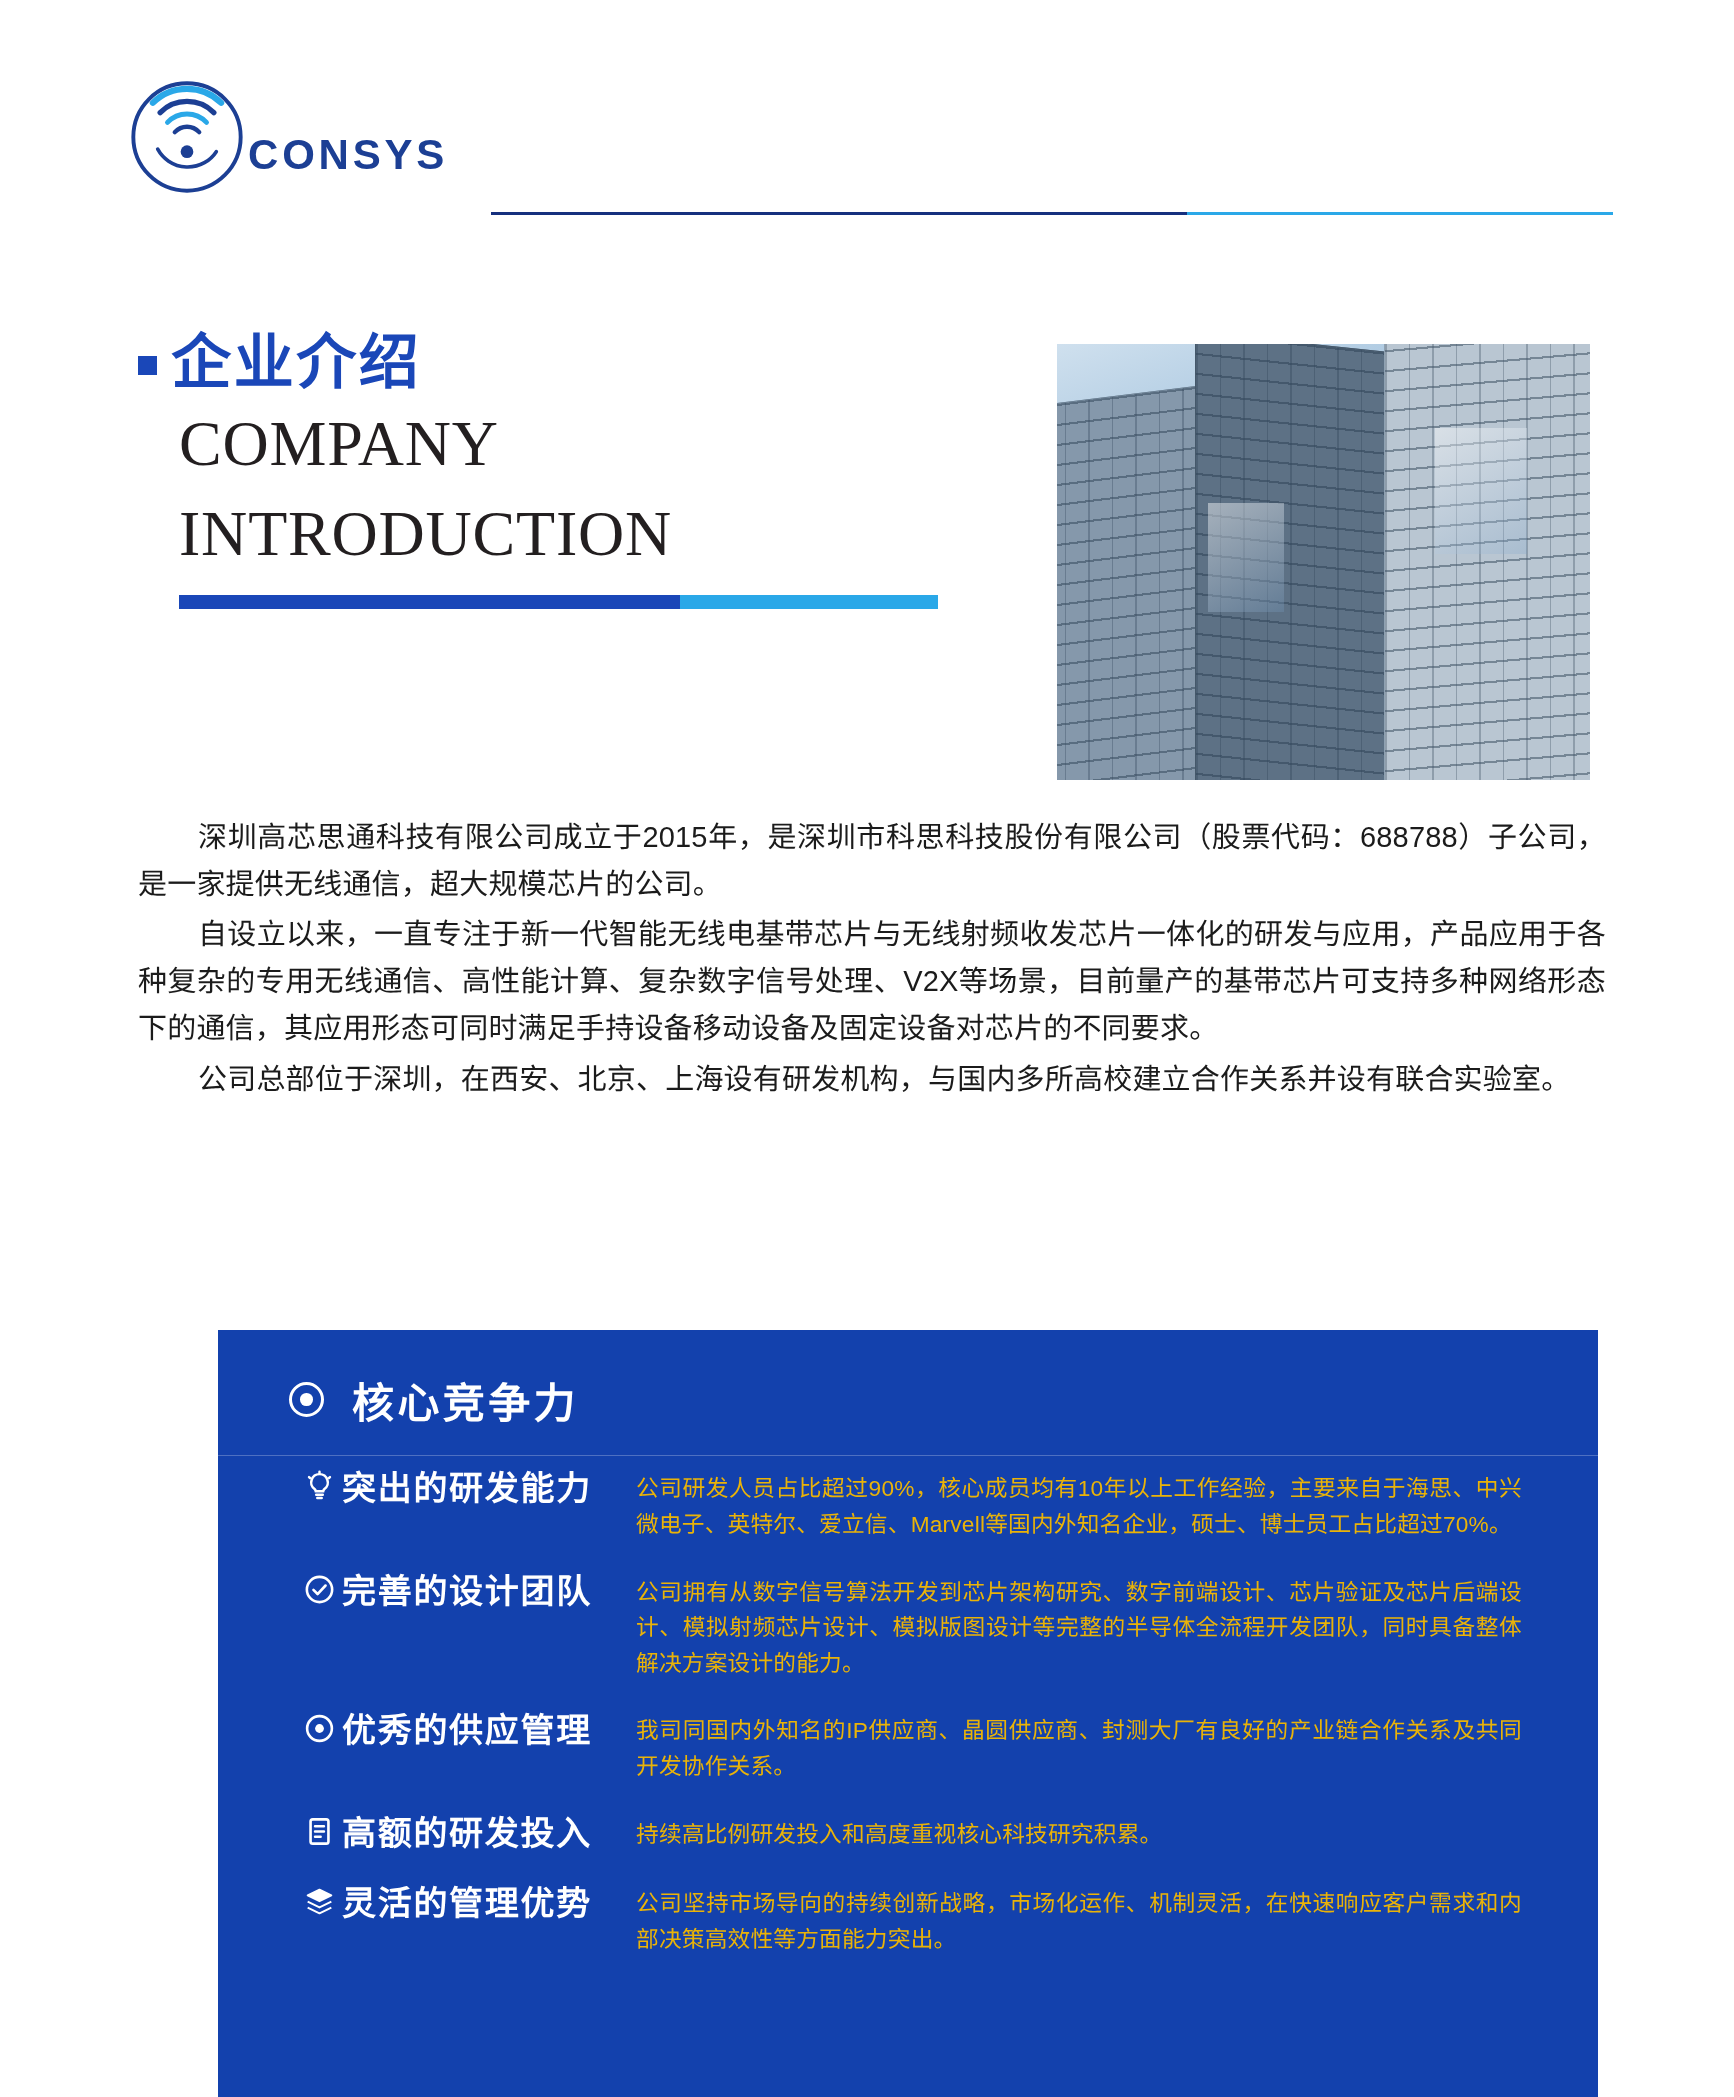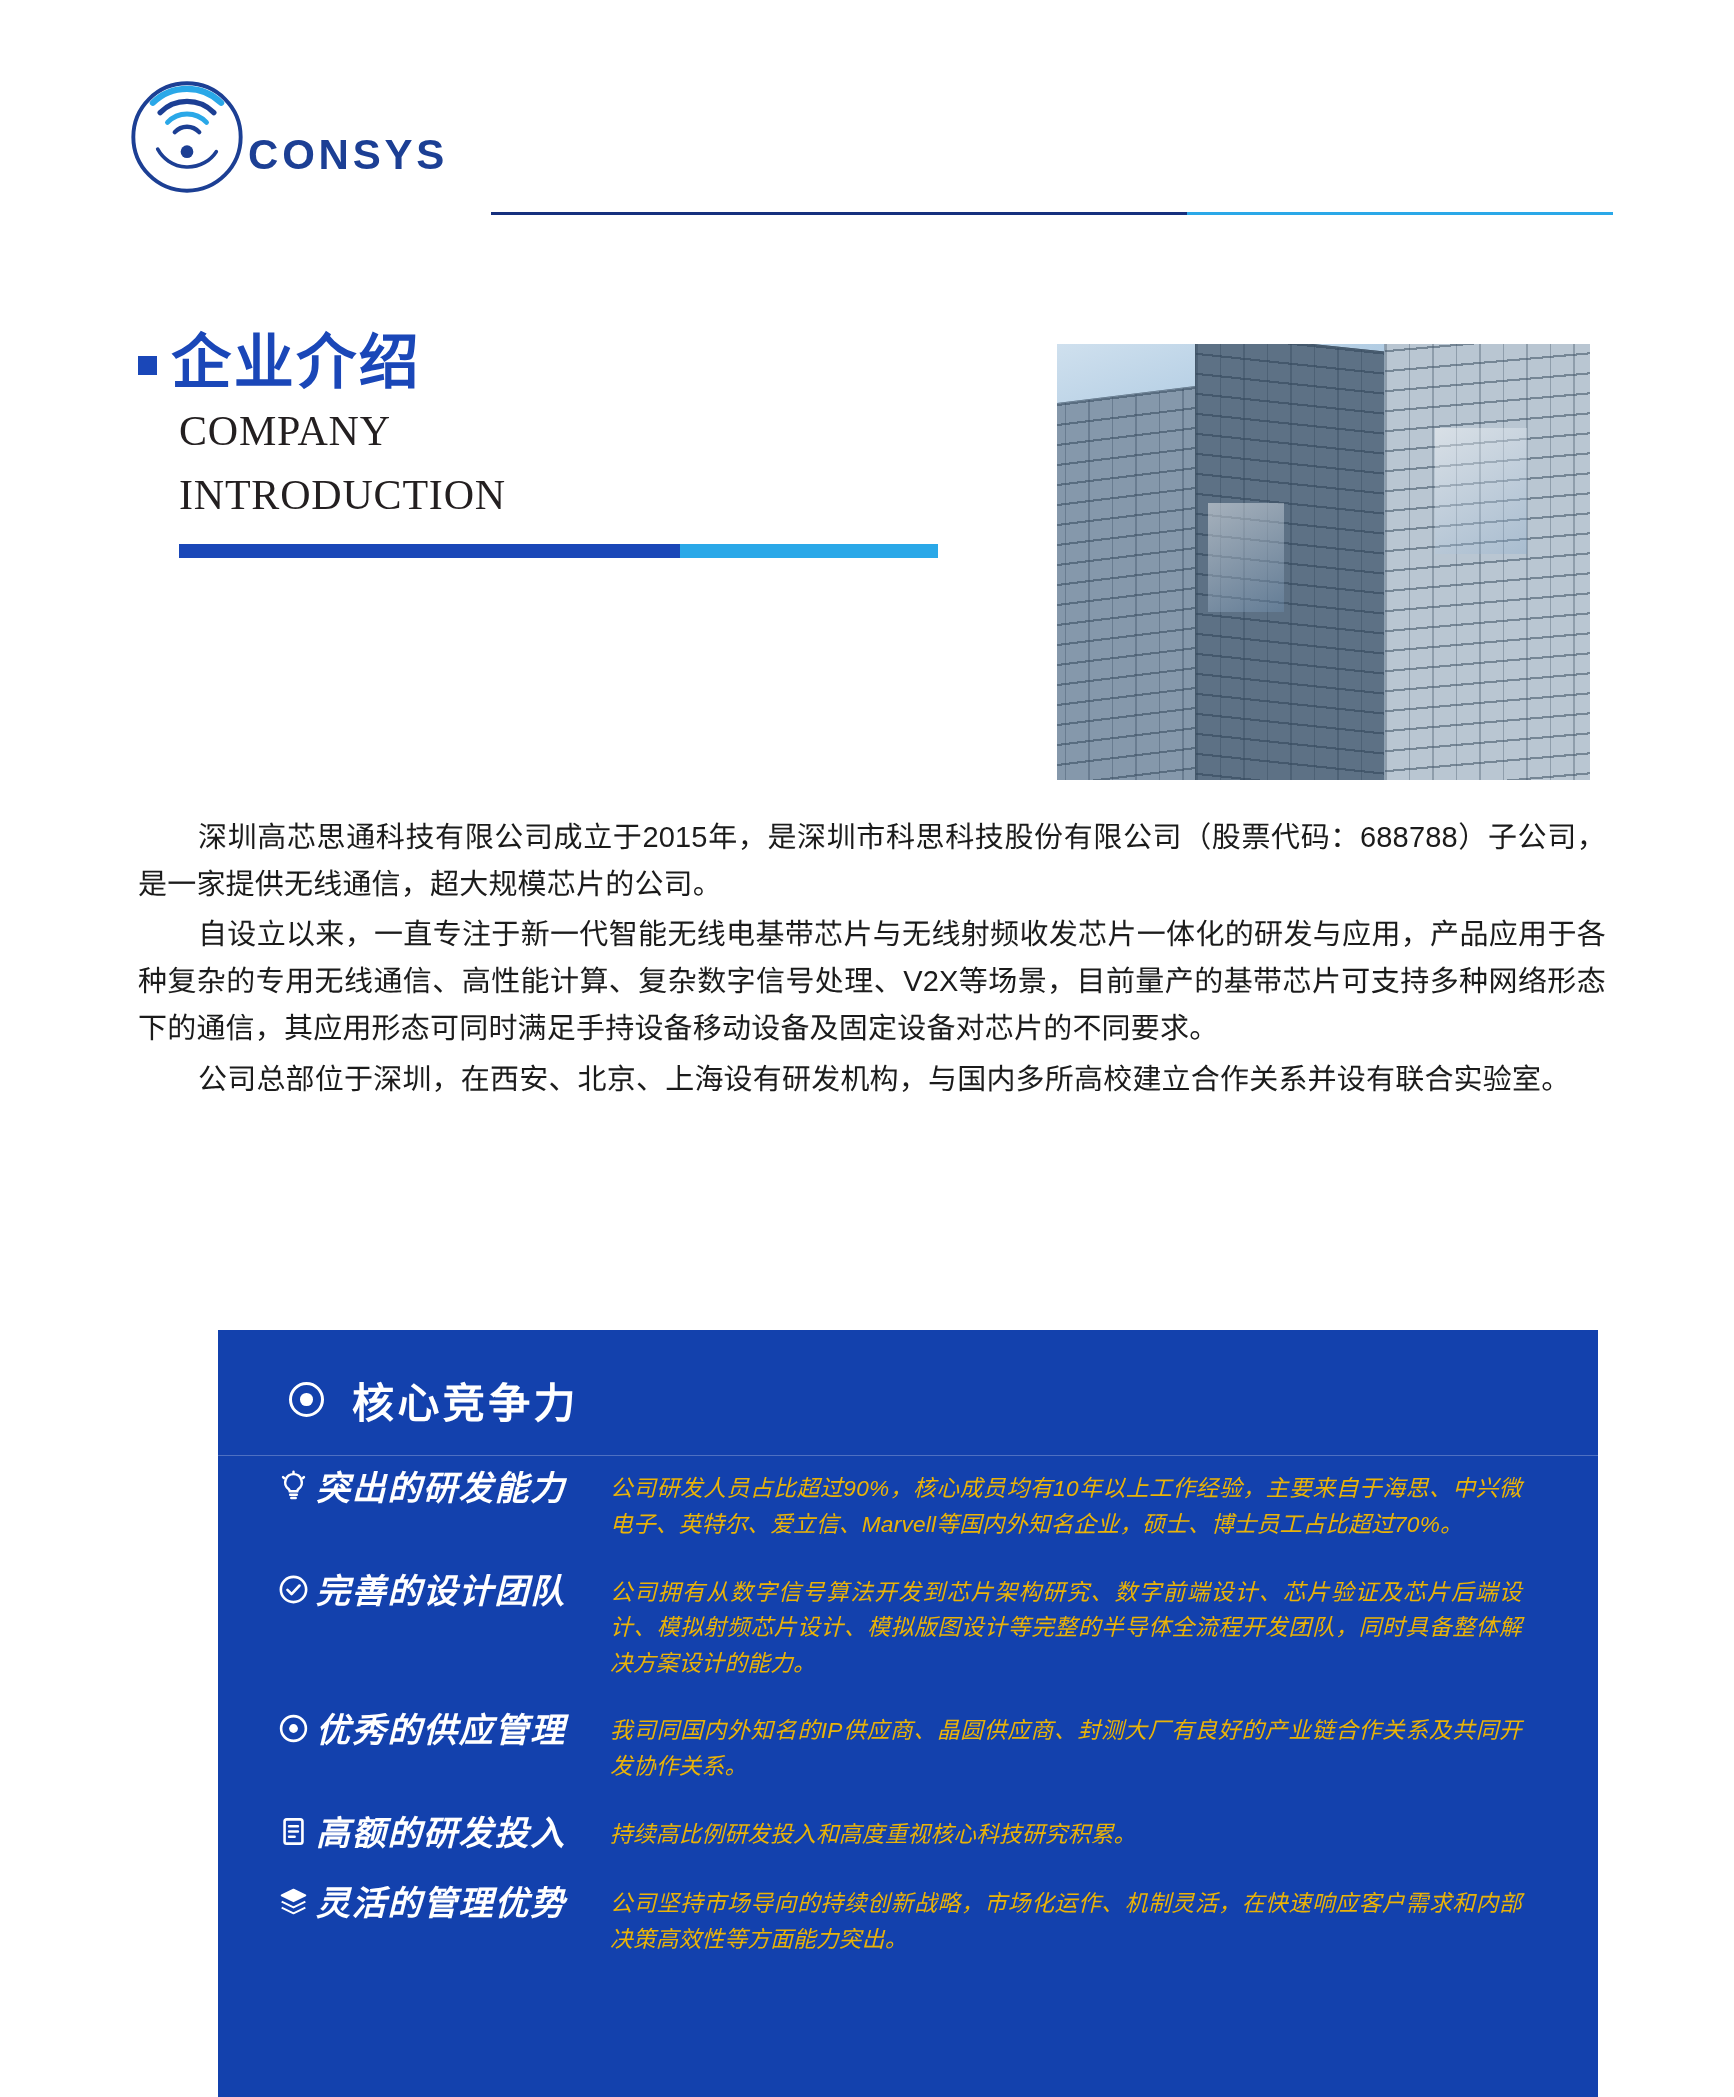--- a/index.html
+++ b/index.html
@@ -87,21 +87,21 @@
     font-weight: 700;
     color: #1a47b8;
     letter-spacing: 2.5px;
     line-height: 1.05;
     font-family: "Liberation Sans", sans-serif;
   }
   .title-en {
     margin-left: 41px;
     margin-top: 12.6px;
     font-family: "Liberation Serif", "DejaVu Serif", serif;
-    font-size: 42px;
+    font-size: 64px;
     line-height: 1.16;
     letter-spacing: 0.8px;
     color: #231f20;
     font-weight: 400;
   }
   .title-underline {
     margin-left: 41px;
     margin-top: 24px;
     width: 759px;
     height: 14.3px;
@@ -216,23 +216,22 @@
 
   .items {
     position: absolute;
     left: 0; right: 0;
     top: 138px;
   }
   .item {
     display: flex;
     align-items: flex-start;
     margin-bottom: 28px;
-    padding-left: 52px;
+    padding-left: 78px;
     box-sizing: border-box;
-    font-style: italic;
   }
   .item-icon {
     flex: 0 0 auto;
     width: 46px;
     height: 40px;
     color: #ffffff;
     display: flex;
     align-items: flex-start;
     justify-content: center;
     padding-top: 1.7px;

